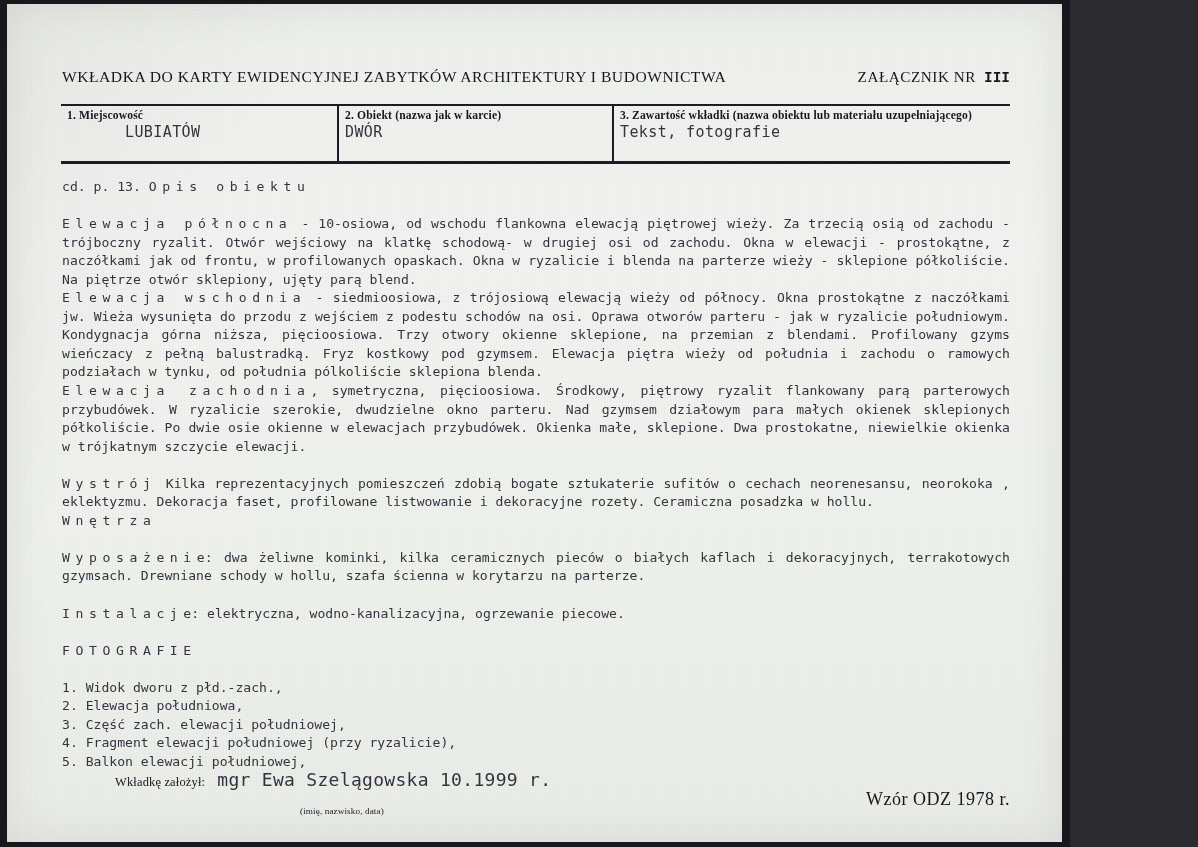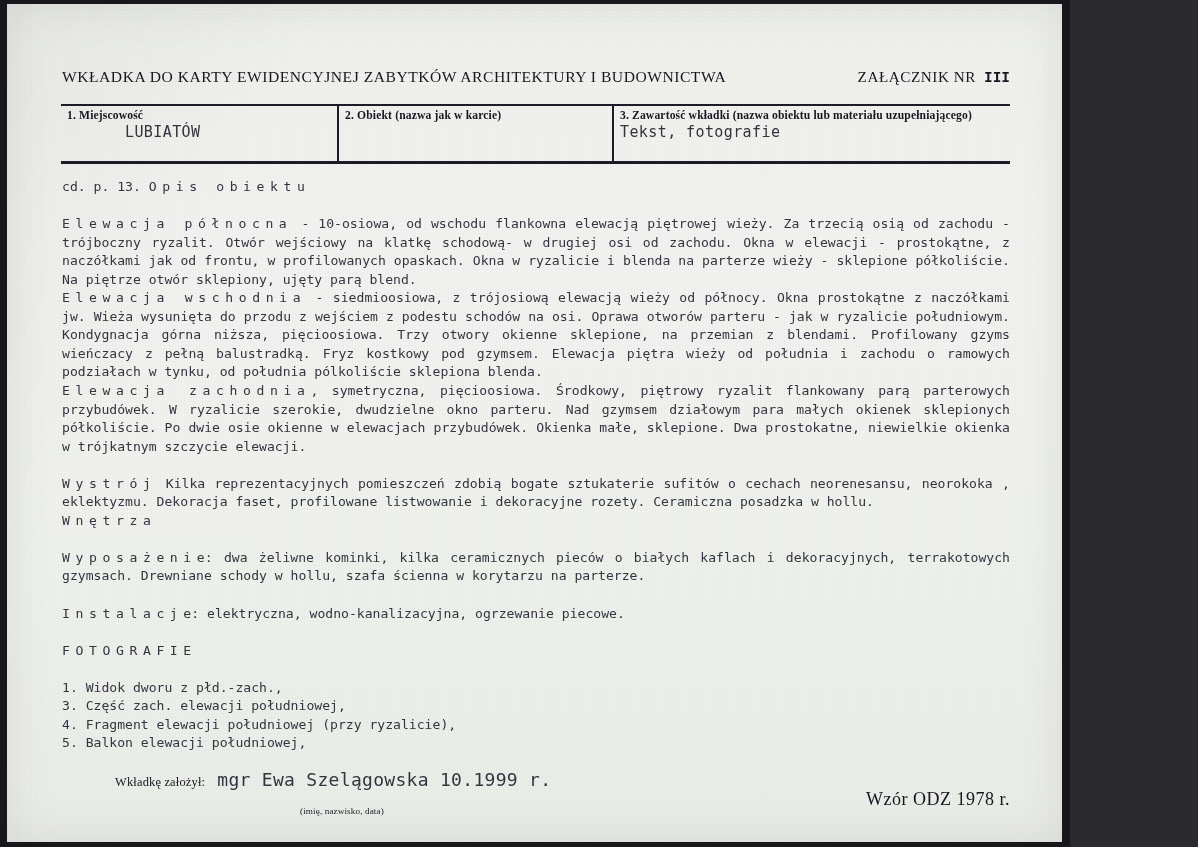--- a/index.html
+++ b/index.html
@@ -224,20 +224,21 @@
         </div>
       </div>
 
       <div class="id-table">
         <div class="id-cell c1">
           <div class="cell-label">1. Miejscowość</div>
           <div class="cell-value indented">LUBIATÓW</div>
         </div>
         <div class="id-cell c2">
           <div class="cell-label">2. Obiekt (nazwa jak w karcie)</div>
+          <div class="cell-value">DWÓR</div>
         </div>
         <div class="id-cell c3">
           <div class="cell-label">3. Zawartość wkładki (nazwa obiektu lub materiału uzupełniającego)</div>
           <div class="cell-value">Tekst, fotografie</div>
         </div>
       </div>
 
       <div class="body-text">
 
         <div class="para">
@@ -283,20 +284,21 @@
         <div class="spacer-line"></div>
 
         <div class="para">
           <div class="line"><span class="sp">FOTOGRAFIE</span></div>
         </div>
 
         <div class="spacer-line"></div>
 
         <div class="para photo-list">
           <div class="line">1. Widok dworu z płd.-zach.,</div>
+          <div class="line">2. Elewacja południowa,</div>
           <div class="line">3. Część zach. elewacji południowej,</div>
           <div class="line">4. Fragment elewacji południowej (przy ryzalicie),</div>
           <div class="line">5. Balkon elewacji południowej,</div>
         </div>
 
       </div>
 
       <div class="footer">
         <div class="footer-row">
           <span class="f-label">Wkładkę założył:</span>

